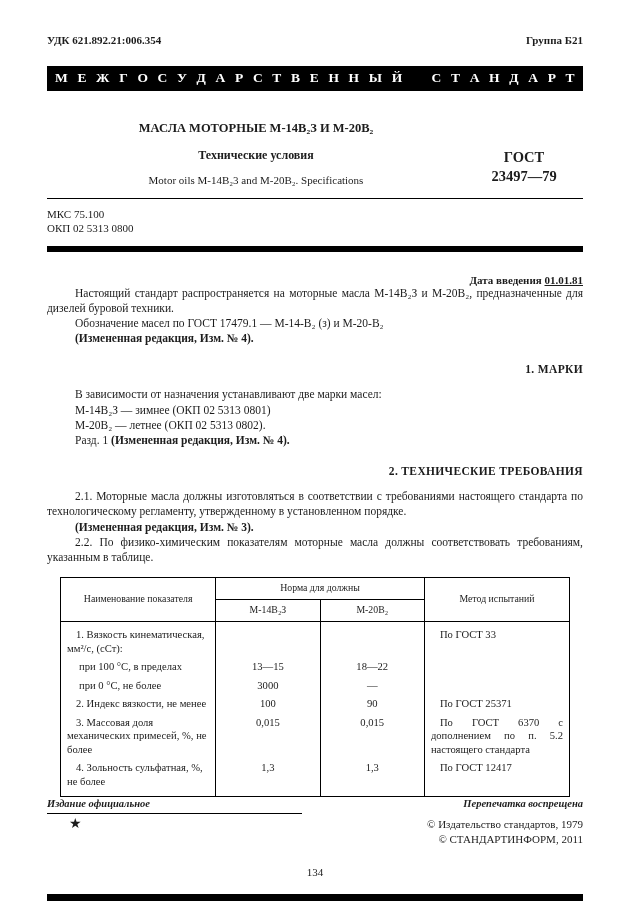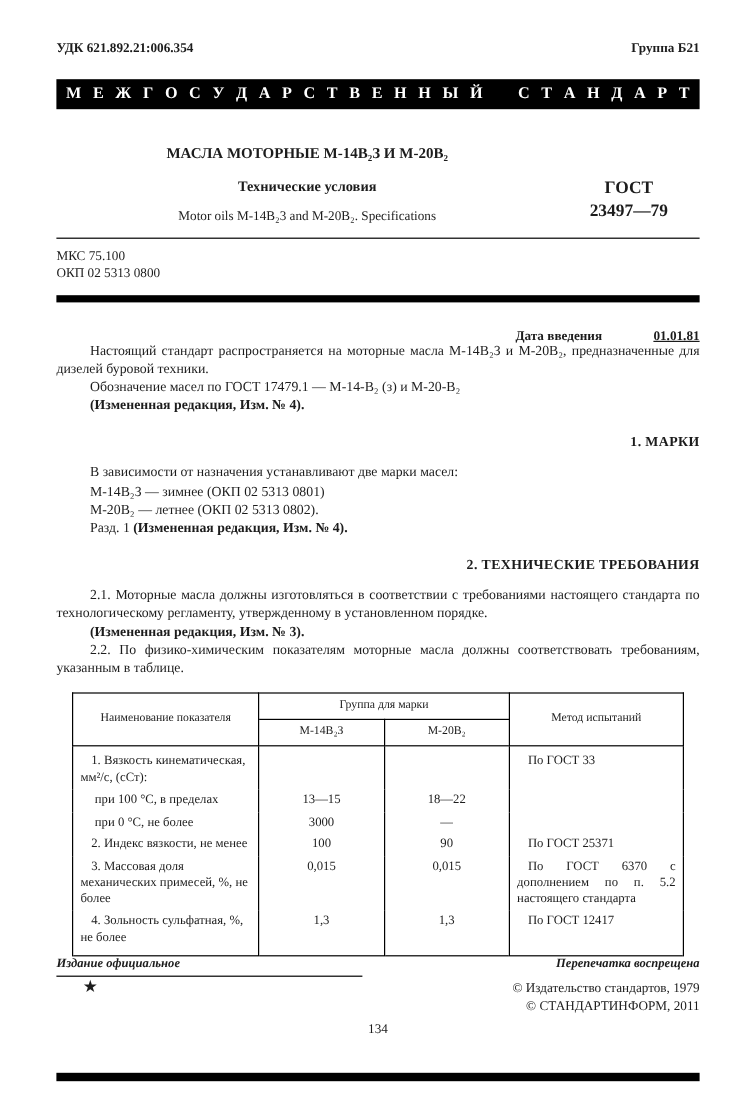--- a/index.html
+++ b/index.html
@@ -23,21 +23,21 @@
   .doc-title { font-size:12.5px; font-weight:bold; }
   .doc-subtitle { font-size:12px; font-weight:bold; margin-top:12px; }
   .doc-english { font-size:11px; margin-top:11px; }
   .gost-box { width:118px; text-align:center; font-weight:bold; font-size:14.5px; line-height:1.3; }
 
   .thin-rule { border-top:1px solid #000; margin-top:12px; }
   .codes { font-size:11px; margin-top:8px; line-height:1.3; }
   .thick-bar { height:6px; background:#000; margin-top:10px; }
 
   .date-line { text-align:right; font-weight:bold; font-size:11px; margin-top:22px; }
-  .date-line .u { text-decoration:underline;margin-left:40px; }
+  .date-line .u { text-decoration:underline; }
 
   .body-text { font-size:11.5px; line-height:1.32; }
   p.para { text-indent:28px; text-align:justify; margin:0; }
   .mt { margin-top:13px; }
   .bold { font-weight:bold; }
 
   .section-heading { text-align:right; font-weight:bold; font-size:11.5px; margin-top:16px; margin-bottom:10px; letter-spacing:0.03em; }
 
   table.spec { width:calc(100% - 26px); margin:12px auto 0; border-collapse:collapse; border:1px solid #000; }
   table.spec th { border:1px solid #000; font-weight:normal; font-size:9.8px; padding:4px 4px; text-align:center; vertical-align:middle; }
@@ -48,21 +48,21 @@
   td.name.num { text-indent:9px; }
   td.name.subitem { padding-left:18px; }
   td.method { text-indent:9px; text-align:justify; }
 
   .footer-row { display:flex; justify-content:space-between; margin-top:1px; font-size:10.5px; font-weight:bold; font-style:italic; }
   .footer-rule { width:255px; border-top:1px solid #000; margin-top:4px; }
   .footer-mid { display:flex; justify-content:space-between; align-items:flex-start; margin-top:3px; }
   .star { font-size:14px; margin-left:22px; line-height:1; }
   .copyright { text-align:right; font-size:11px; line-height:1.35; }
 
-  .page-num { position:absolute; bottom:50px; left:0; right:0; text-align:center; font-size:11px; }
+  .page-num { position:absolute; bottom:36px; left:0; right:0; text-align:center; font-size:11px; }
   .bottom-bar { position:absolute; bottom:13px; left:47px; right:47px; height:7px; background:#000; }
 </style>
 </head>
 <body>
 
 <div class="page">
 
   <div class="top-row">
     <span>УДК 621.892.21:006.354</span>
     <span>Группа Б21</span>
@@ -148,21 +148,21 @@
     <table class="spec">
       <colgroup>
         <col style="width:30.5%">
           <col style="width:20.5%">
           <col style="width:20.5%">
           <col style="width:28.5%">
       </colgroup>
       <thead>
         <tr>
           <th rowspan="2">Наименование показателя</th>
-          <th colspan="2">Группа для марки</th>
+          <th colspan="2">Норма для должны</th>
           <th rowspan="2">Метод испытаний</th>
         </tr>
         <tr>
           <th>М-14В₂З</th>
           <th>М-20В₂</th>
         </tr>
       </thead>
       <tbody>
         <tr class="first">
           <td class="name num">1. Вязкость кинематическая, мм²/с, (сСт):</td>

